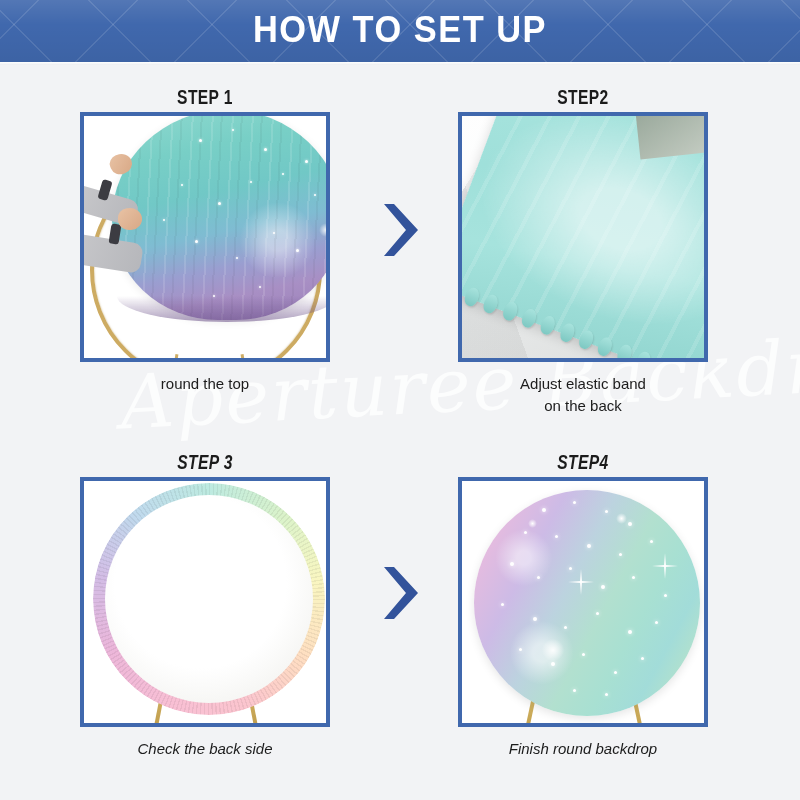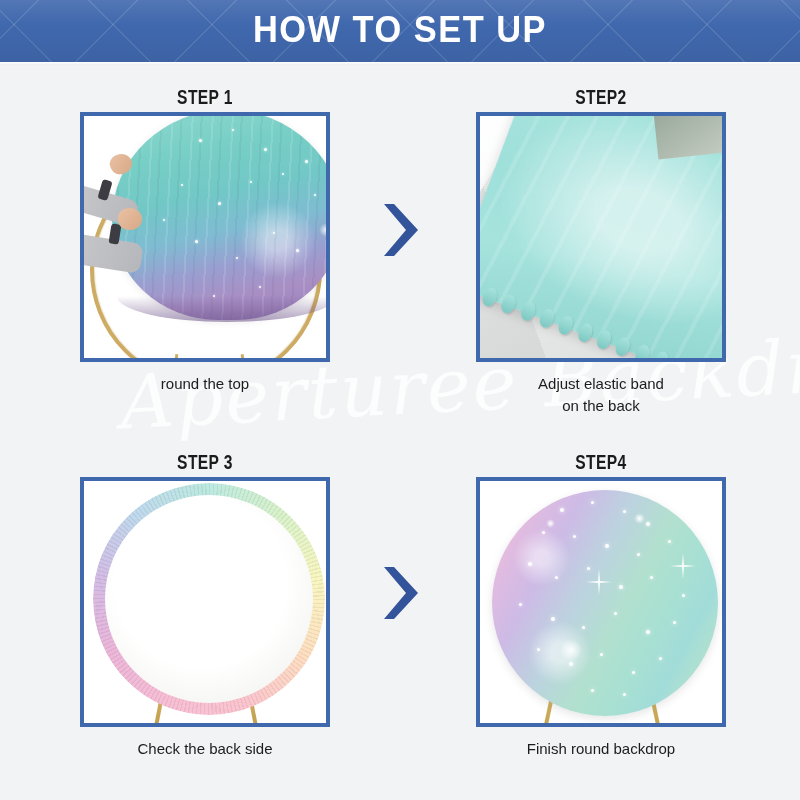--- a/index.html
+++ b/index.html
@@ -74,23 +74,23 @@
     user-select: none;
     white-space: nowrap;
   }
 
   
   .step {
     position: absolute;
     width: 250px;
   }
   .step-col-l { left: 80px; }
-  .step-col-r { left: 460px; padding-left: 16px; }
+  .step-col-r { left: 442px; padding-left: 16px; }
   .step-row-t { top: 84px; }
-  .step-row-b { top: 449px; }
+  .step-row-b { top: 449px; font-style: italic; }
 
   .step-label {
     width: 250px;
     text-align: center;
     font-size: 20px;
     font-weight: bold;
     color: #1b1b1b;
     letter-spacing: 0.5px;
     transform: scaleX(0.78);
     font-family: "Liberation Sans", sans-serif;

